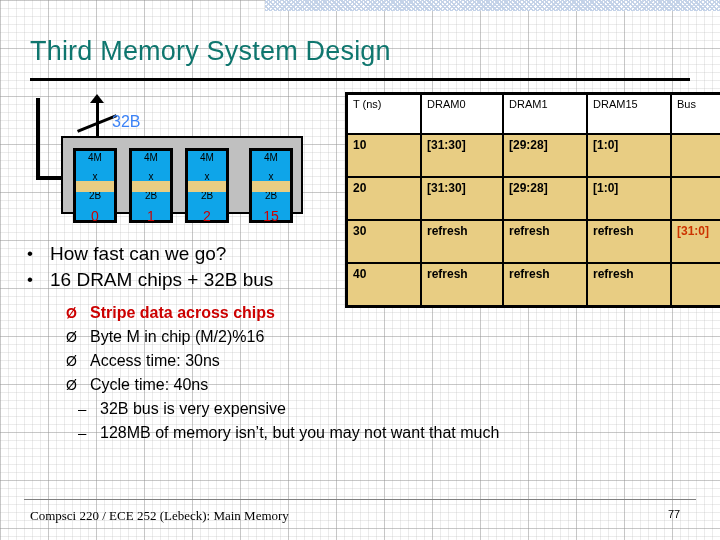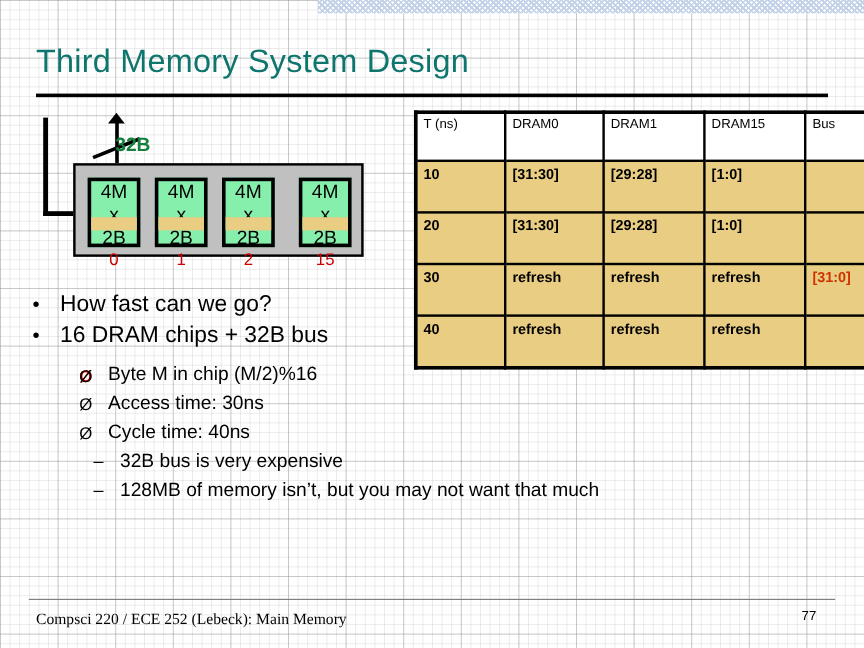--- a/index.html
+++ b/index.html
@@ -69,26 +69,26 @@
     position: absolute;
     left: 61px; top: 136px;
     width: 242px; height: 78px;
     background: #c0c0c0;
     border: 2px solid #000000;
     box-sizing: border-box;
   }
   .chip {
     position: absolute;
     top: 10px;
-    width: 44px; height: 58px;
-    background: #86efac;
+    width: 44px; height: 75px;
+    background: #0ea5e9;
     border: 3px solid #000000;
     box-sizing: border-box;
     color: #000000;
-    font-size: 16px;
+    font-size: 10px;
     line-height: 1;
   }
   .chip .ln {
     position: absolute;
     left: 0; width: 100%;
     text-align: center;
     white-space: nowrap;
   }
   .chip .ln1 { top: 2px; }
   .chip .ln2 { top: 21px; }
@@ -162,24 +162,24 @@
   }
   #bus-slash {
     position: absolute;
     left: 76px; top: 122px;
     width: 42px; height: 3px;
     background: #000000;
     transform: rotate(-22deg);
   }
   #bus-label {
     position: absolute;
-    left: 96px; top: 113px;
-    color: #15803d;
+    left: 112px; top: 113px;
+    color: #3b82f6;
     font-size: 16px;
-    font-weight: bold;
+    font-weight: normal;
     white-space: nowrap;
   }
 
   
   #timing-table {
     position: absolute;
     left: 345px; top: 92px;
     width: 352px;
     border-collapse: collapse;
     border: 3px solid #000000;
@@ -394,20 +394,21 @@
 
     <div class="lvl1">
       <span class="mk">•</span>
       <span>16 DRAM chips + 32B bus</span>
     </div>
 
     <div style="height:8px;"></div>
 
     <div class="lvl2 red">
       <span class="mk">Ø</span>
+      <span>Stripe data across chips</span>
     </div>
     <div class="lvl2">
       <span class="mk">Ø</span>
       <span>Byte M in chip (M/2)%16</span>
     </div>
     <div class="lvl2">
       <span class="mk">Ø</span>
       <span>Access time: 30ns</span>
     </div>
     <div class="lvl2">

